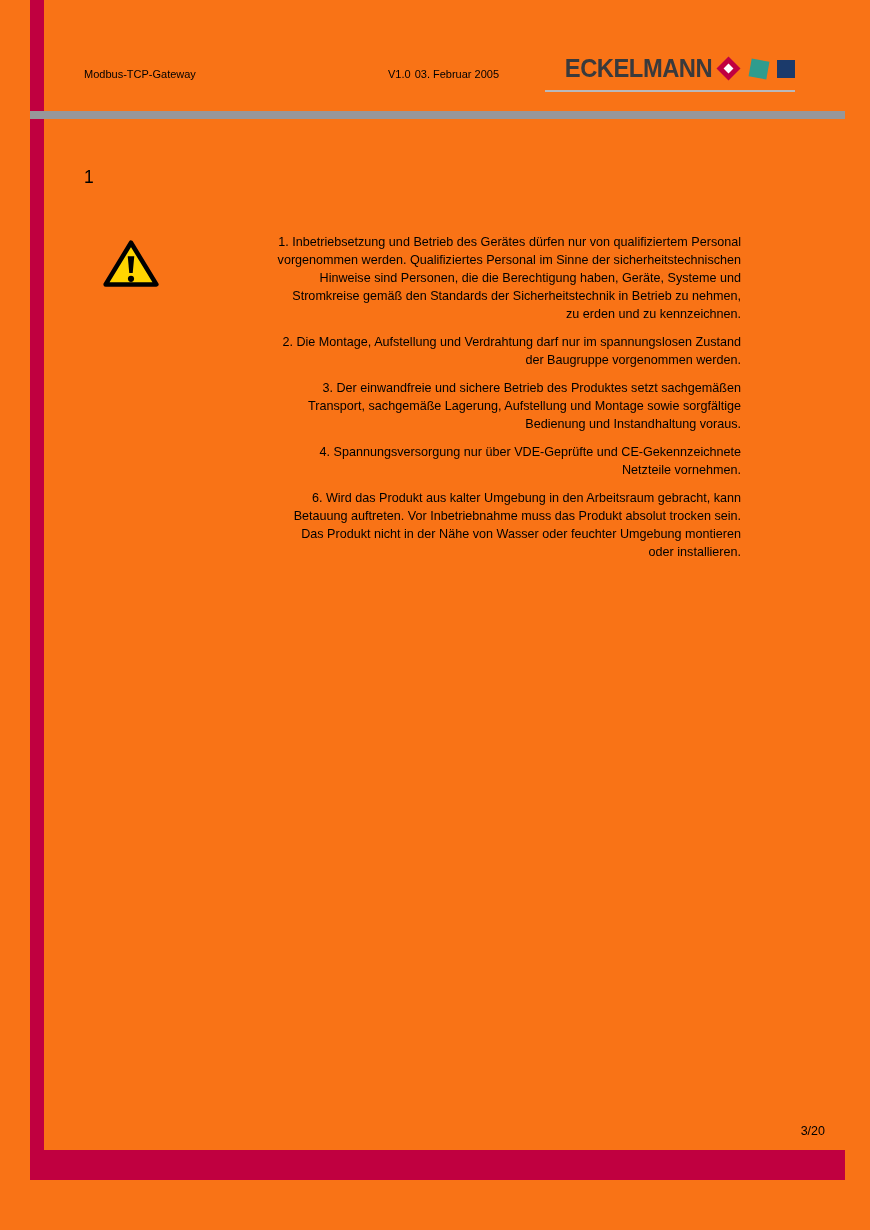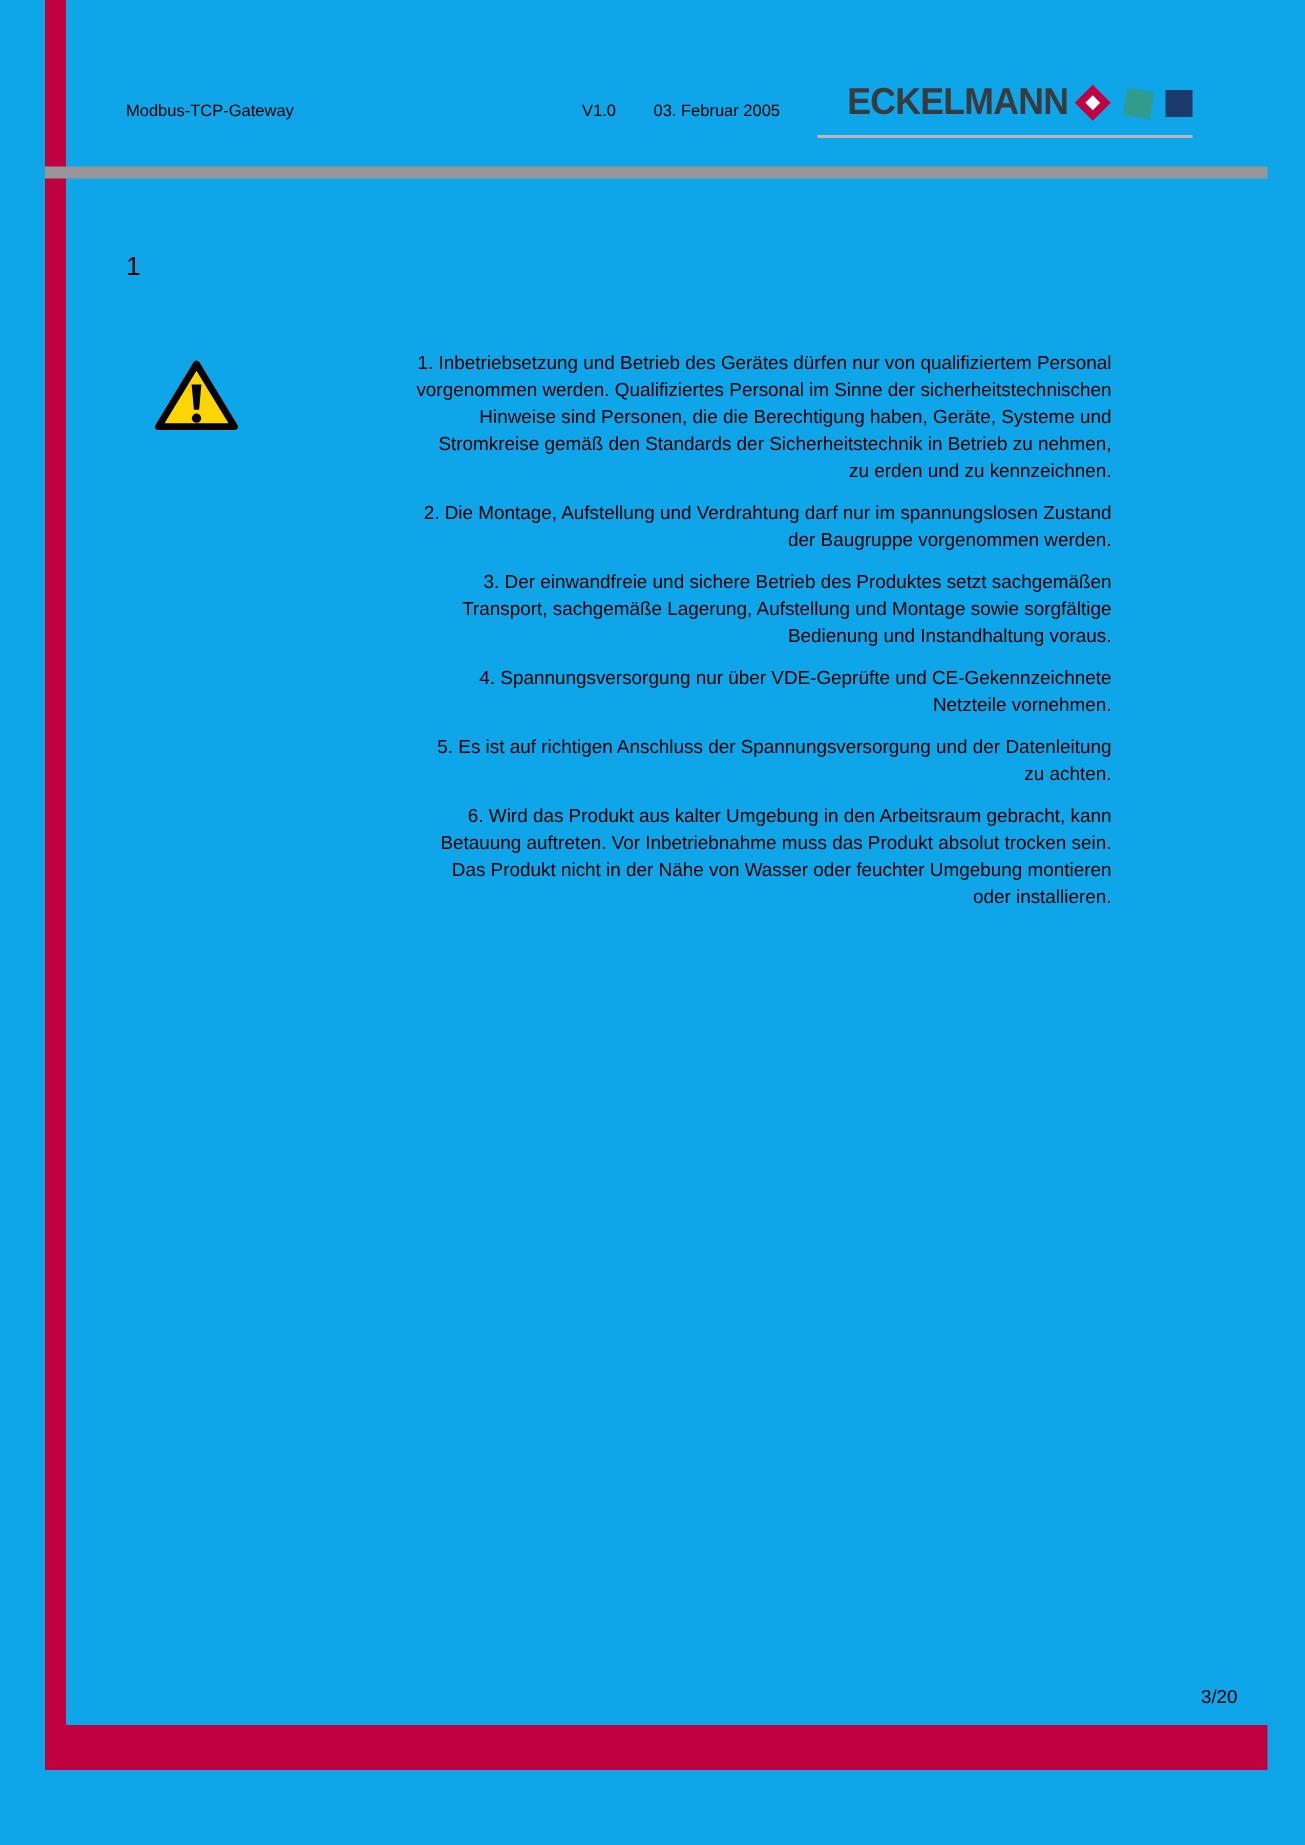--- a/index.html
+++ b/index.html
@@ -1,20 +1,20 @@
 <!DOCTYPE html>
 <html><head>
 <meta charset="utf-8">
 <style>
   html, body { margin: 0; padding: 0; background: #ffffff; }
   .page {
     position: relative;
     width: 870px;
     height: 1230px;
-    background: #0ea5e9;
+    background: #f97316;
     font-family: "Liberation Sans", sans-serif;
     color: #000;
     overflow: hidden;
   }
 
   
   .left-bar {
     position: absolute; left: 30px; top: 0;
     width: 14px; height: 1180px;
     background: #C00040;
@@ -25,21 +25,21 @@
     background: #C00040;
   }
 
   
   .doc-title {
     position: absolute; left: 84px; top: 68px;
     font-size: 11px; color: #000;
   }
   .version-date {
     position: absolute; left: 388px; top: 68px;
-    font-size: 11px; display: inline-flex; gap: 25px;
+    font-size: 11px; display: inline-flex; gap: 4px;
   }
   .logo {
     position: absolute; right: 75px; top: 54px;
     display: flex; align-items: center; gap: 4px;
   }
   .logo-text {
     font-size: 25px; font-weight: 700; color: #3a3a3c;
     letter-spacing: -0.5px; transform: scaleX(0.95); transform-origin: right center;
   }
   .logo-marks { display: flex; align-items: center; gap: 9px; }
@@ -143,22 +143,20 @@
 Hinweise sind Personen, die die Berechtigung haben, Geräte, Systeme und
 Stromkreise gemäß den Standards der Sicherheitstechnik in Betrieb zu nehmen,
 zu erden und zu kennzeichnen.</p>
     <p>2. Die Montage, Aufstellung und Verdrahtung darf nur im spannungslosen Zustand
 der Baugruppe vorgenommen werden.</p>
     <p>3. Der einwandfreie und sichere Betrieb des Produktes setzt sachgemäßen
 Transport, sachgemäße Lagerung, Aufstellung und Montage sowie sorgfältige
 Bedienung und Instandhaltung voraus.</p>
     <p>4. Spannungsversorgung nur über VDE-Geprüfte und CE-Gekennzeichnete
 Netzteile vornehmen.</p>
-    <p>5. Es ist auf richtigen Anschluss der Spannungsversorgung und der Datenleitung
-zu achten.</p>
     <p>6. Wird das Produkt aus kalter Umgebung in den Arbeitsraum gebracht, kann
 Betauung auftreten. Vor Inbetriebnahme muss das Produkt absolut trocken sein.
 Das Produkt nicht in der Nähe von Wasser oder feuchter Umgebung montieren
 oder installieren.</p>
   </div>
 
   <span class="page-number">3/20</span>
 
 </div>
 

